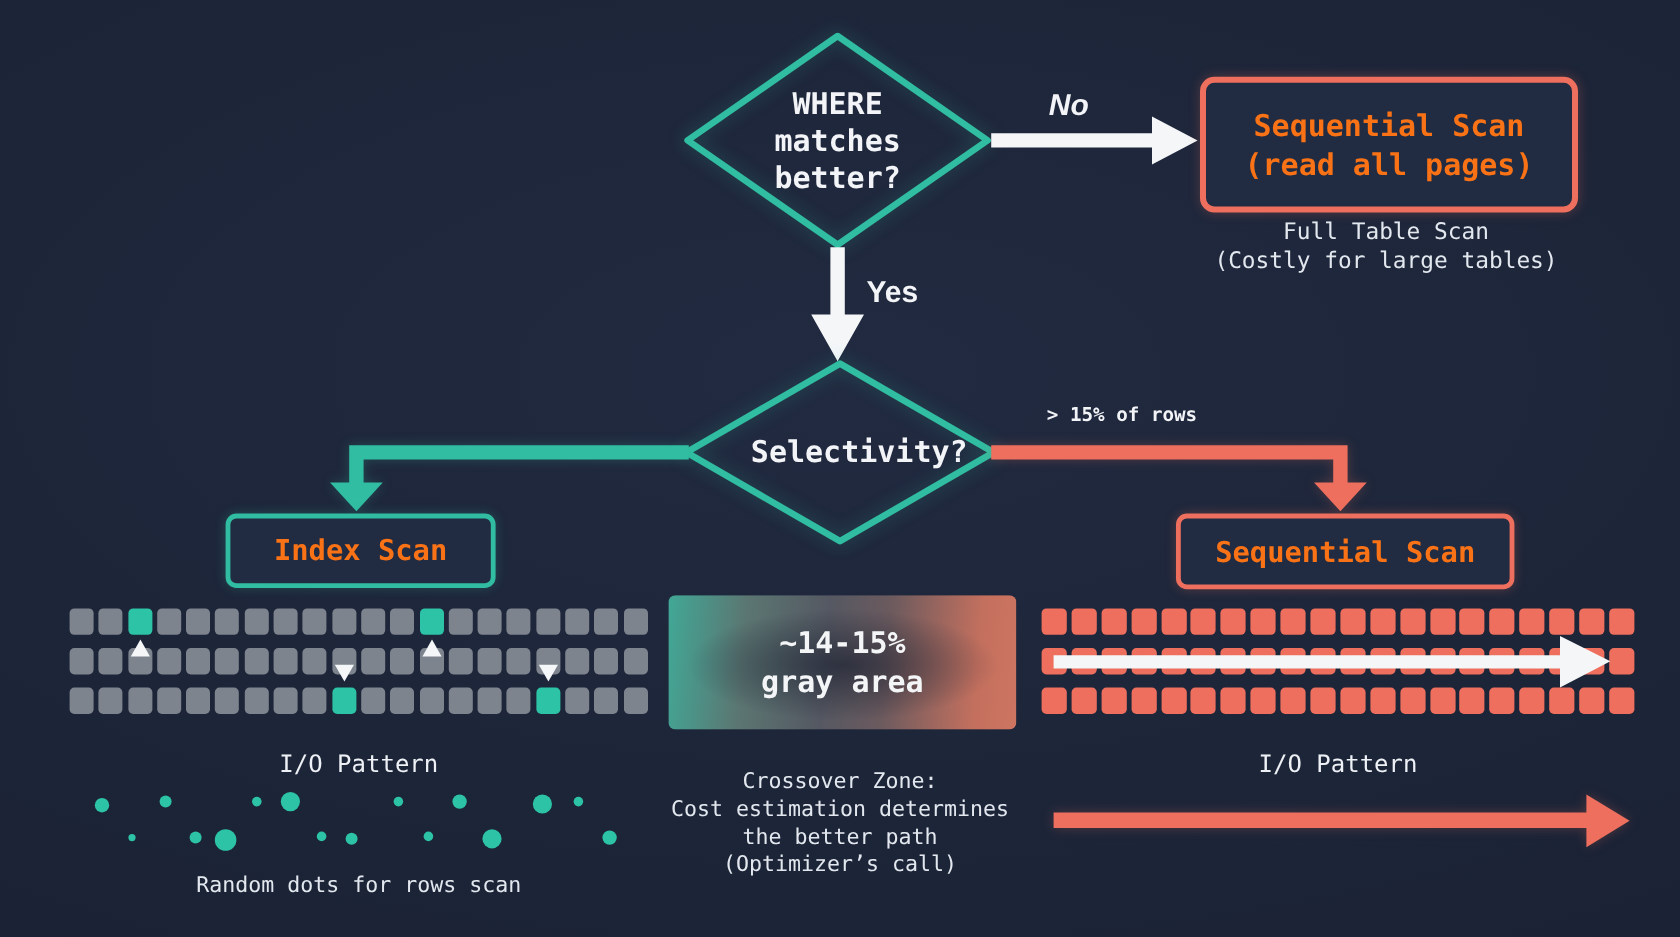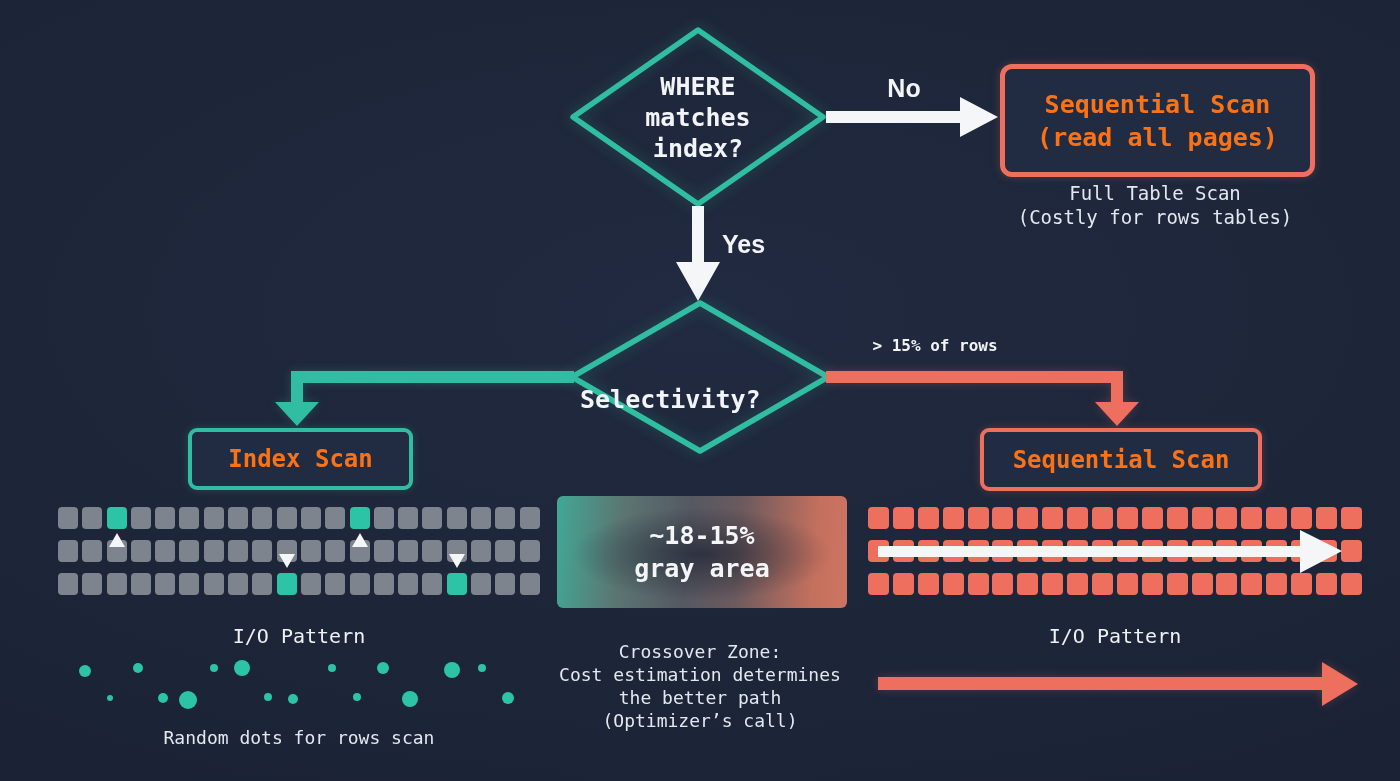--- a/index.html
+++ b/index.html
@@ -10,25 +10,25 @@
   }
   .layer-svg{position:absolute;left:0;top:0;z-index:2;pointer-events:none;}
   .diamond{fill:none;stroke:#30bda1;stroke-width:5.5;stroke-linejoin:round;filter:drop-shadow(0 0 7px rgba(48,189,161,.30));}
   .white-arrow{fill:#f4f6f8;}
   .teal-arrow{fill:#30bda1;filter:drop-shadow(0 0 5px rgba(48,189,161,.25));}
   .salmon-arrow{fill:#ee6f5d;filter:drop-shadow(0 0 5px rgba(238,111,93,.25));}
   .label{position:absolute;z-index:3;color:#f2f4f7;white-space:pre-line;}
   .caption{position:absolute;z-index:3;color:#e3e8ef;white-space:pre-line;}
 
   .d1-label{left:598px;top:71px;width:200px;text-align:center;font-size:25px;line-height:31px;font-weight:700;}
-  .edge-no{left:874px;top:74px;width:60px;text-align:center;font-size:25px;font-weight:600;
-           font-family:"Liberation Sans","DejaVu Sans",sans-serif;}
+  .edge-no{left:874px;top:74px;width:60px;font-size:25px;font-weight:600;
+           font-family:"Liberation Sans","DejaVu Sans",sans-serif;font-style:italic;}
   .edge-yes{left:722px;top:230px;font-size:25px;font-weight:600;
            font-family:"Liberation Sans","DejaVu Sans",sans-serif;}
-  .d2-label{left:580px;top:362px;width:240px;font-size:25px;font-weight:700;margin-top:23px;}
+  .d2-label{left:596px;top:362px;width:240px;text-align:center;font-size:25px;font-weight:700;}
   .edge-low{left:333px;top:336px;width:260px;text-align:center;font-size:24px;font-weight:700;}
   .edge-high{left:805px;top:336px;width:260px;text-align:center;font-size:16px;font-weight:700;}
 
   .box{position:absolute;z-index:3;display:flex;align-items:center;justify-content:center;
        text-align:center;white-space:pre-line;color:#f97316;background:#212b42;}
   .seq-top{left:1000px;top:64px;width:305px;height:103px;border:5px solid #ee6f5d;border-radius:12px;
            font-size:25px;line-height:33px;font-weight:700;box-shadow:0 0 10px rgba(238,111,93,.25);}
   .seq-top-caption{left:1005px;top:181px;width:300px;text-align:center;font-size:19px;line-height:24px;}
   .index-box{left:188px;top:428px;width:217px;height:54px;border:4px solid #30bda1;border-radius:9px;
            font-size:24px;font-weight:700;box-shadow:0 0 9px rgba(48,189,161,.25);}
@@ -73,26 +73,26 @@
     <polygon class="white-arrow" points="692,206 692,262 676,262 698,301 720,262 704,262 704,206"></polygon>
     <polygon class="diamond" points="700,303 828,377 700,451 572,377"></polygon>
     <path class="teal-arrow" d="M574,371 L291,371 L291,402 L275,402 L297,426 L319,402 L303,402 L303,383 L574,383 Z"></path>
     <path class="salmon-arrow" d="M826,371 L1123,371 L1123,402 L1139,402 L1117,426 L1095,402 L1111,402 L1111,383 L826,383 Z"></path>
     <polygon class="white-arrow" points="878,546 1300,546 1300,530 1342,551 1300,573 1300,557 878,557"></polygon>
     <polygon class="salmon-arrow" points="878,677 1322,677 1322,662 1358,684 1322,706 1322,690 878,690"></polygon>
   </svg>
 
   <div class="label d1-label">WHERE
 matches
-index?</div>
+better?</div>
   <div class="label edge-no">No</div>
   <div class="box seq-top">Sequential Scan
 (read all pages)</div>
   <div class="caption seq-top-caption">Full Table Scan
-(Costly for rows tables)</div>
+(Costly for large tables)</div>
   <div class="label edge-yes">Yes</div>
   <div class="label d2-label">Selectivity?</div>
   <div class="label edge-high">&gt; 15% of rows</div>
   <div class="box index-box">Index Scan</div>
   <div class="box seq-right">Sequential Scan</div>
 
   <div class="grid index-grid">
       <div class="cell"></div>
       <div class="cell"></div>
       <div class="cell hl"></div>
@@ -151,21 +151,21 @@
       <div class="cell"></div>
       <div class="cell hl"></div>
       <div class="cell"></div>
       <div class="cell"></div>
       <div class="cell"></div>
       <div class="tri-up" style="left: 50.6px; top: 26px;"></div>
       <div class="tri-up" style="left: 293.6px; top: 26px;"></div>
       <div class="tri-down" style="left: 220.7px; top: 47px;"></div>
       <div class="tri-down" style="left: 390.8px; top: 47px;"></div>
     </div>
-  <div class="gray-box">~18-15%
+  <div class="gray-box">~14-15%
 gray area</div>
   <div class="grid seq-grid">
       <div class="cell"></div>
       <div class="cell"></div>
       <div class="cell"></div>
       <div class="cell"></div>
       <div class="cell"></div>
       <div class="cell"></div>
       <div class="cell"></div>
       <div class="cell"></div>

